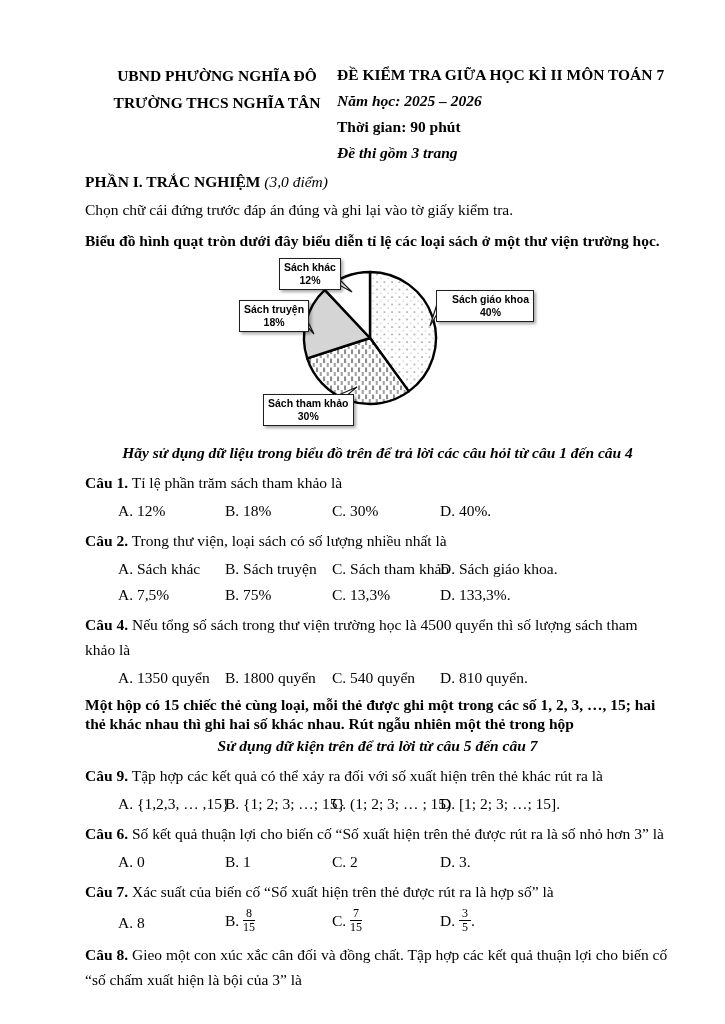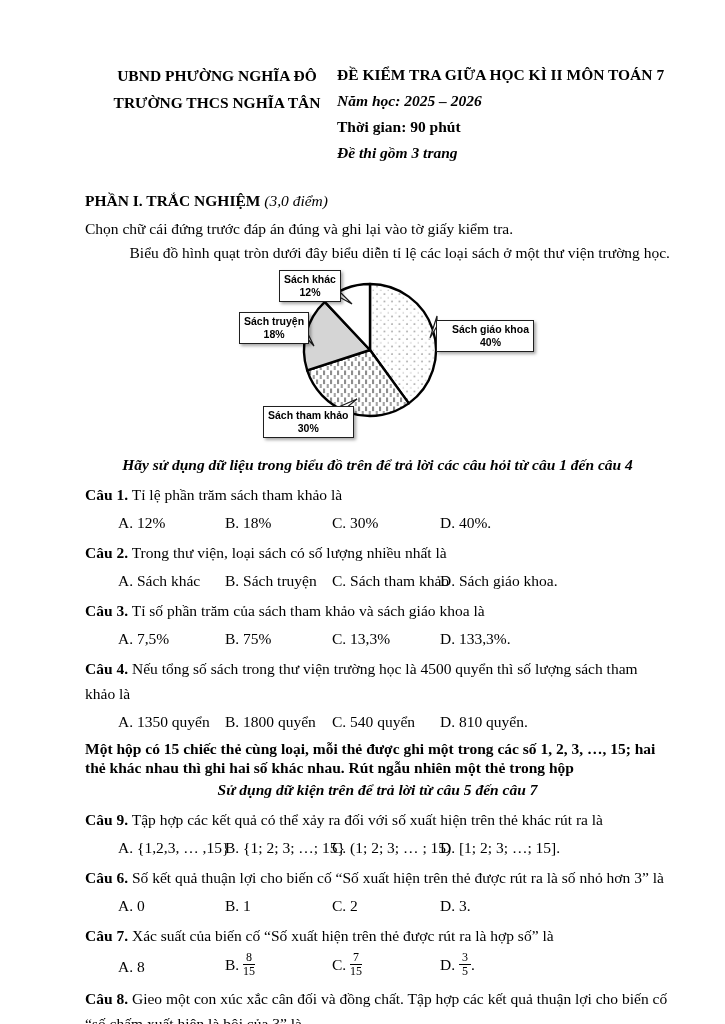--- a/index.html
+++ b/index.html
@@ -13,24 +13,24 @@
   
   .header{display:flex;}
   .header-left{width:240px;text-align:center;font-weight:bold;line-height:27px;margin-left:12px;flex:0 0 auto;}
   .header-right{flex:1;text-align:left;line-height:26px;white-space:nowrap;}
   .hr-title{font-weight:bold;}
   .hr-year{font-weight:bold;font-style:italic;}
   .hr-time{font-weight:bold;}
   .hr-pages{font-weight:bold;font-style:italic;}
 
   
-  .part-title{margin-top:26px;font-weight:bold;}
+  .part-title{margin-top:7px;font-weight:bold;}
   .part-points{font-weight:normal;font-style:italic;}
   .instruction{margin-top:10px;}
-  .chart-intro{font-weight:normal;margin-top:6px;text-align:right;}
+  .chart-intro{font-weight:bold;margin-top:13px;}
 
   
   .chart-area{position:relative;height:190px;margin-left:-85px;width:725px;}
   .chart-area svg{position:absolute;left:0;top:0;}
   .callout{
     position:absolute;background:#fff;border:1.5px solid #1f1f1f;
     font-family:"Liberation Sans","DejaVu Sans",sans-serif;
     font-weight:bold;font-size:10.5px;line-height:13px;text-align:center;
     padding:2px 4px;white-space:nowrap;z-index:2;
     box-shadow:2px 2px 3px rgba(0,0,0,0.35);
@@ -99,21 +99,21 @@
       </g>
     </svg>
     <div class="callout" style="left:279px;top:8px;">
       <div>Sách khác</div>
       <div>12%</div>
     </div>
     <div class="callout" style="left:239px;top:50px;">
       <div>Sách truyện</div>
       <div>18%</div>
     </div>
-    <div class="callout" style="left:436px;top:58px;padding-left:15px;">
+    <div class="callout" style="left:436px;top:40px;padding-left:15px;">
       <div>Sách giáo khoa</div>
       <div>40%</div>
     </div>
     <div class="callout" style="left:263px;top:144px;">
       <div>Sách tham khảo</div>
       <div>30%</div>
     </div>
   </div>
 
   <div>
@@ -131,21 +131,20 @@
         <div class="question">
           <div class="q-text"><b class="q-label">Câu 2.</b> <span class="q-body">Trong thư viện, loại sách có số lượng nhiều nhất là</span></div>
           <div class="q-options">
             <span class="opt"><span class="opt-key">A.</span> Sách khác</span>
             <span class="opt"><span class="opt-key">B.</span> Sách truyện</span>
             <span class="opt"><span class="opt-key">C.</span> Sách tham khảo</span>
             <span class="opt"><span class="opt-key">D.</span> Sách giáo khoa.</span>
           </div>
         </div>
         <div class="question">
-          <div class="q-text"><b class="q-label">Câu 3.</b> <span class="q-body">Tỉ số phần trăm của sách tham khảo và sách giáo khoa là</span></div>
           <div class="q-options">
             <span class="opt"><span class="opt-key">A.</span> 7,5%</span>
             <span class="opt"><span class="opt-key">B.</span> 75%</span>
             <span class="opt"><span class="opt-key">C.</span> 13,3%</span>
             <span class="opt"><span class="opt-key">D.</span> 133,3%.</span>
           </div>
         </div>
         <div class="question">
           <div class="q-text"><b class="q-label">Câu 4.</b> <span class="q-body">Nếu tổng số sách trong thư viện trường học là 4500 quyển thì số lượng sách tham khảo là</span></div>
           <div class="q-options">

